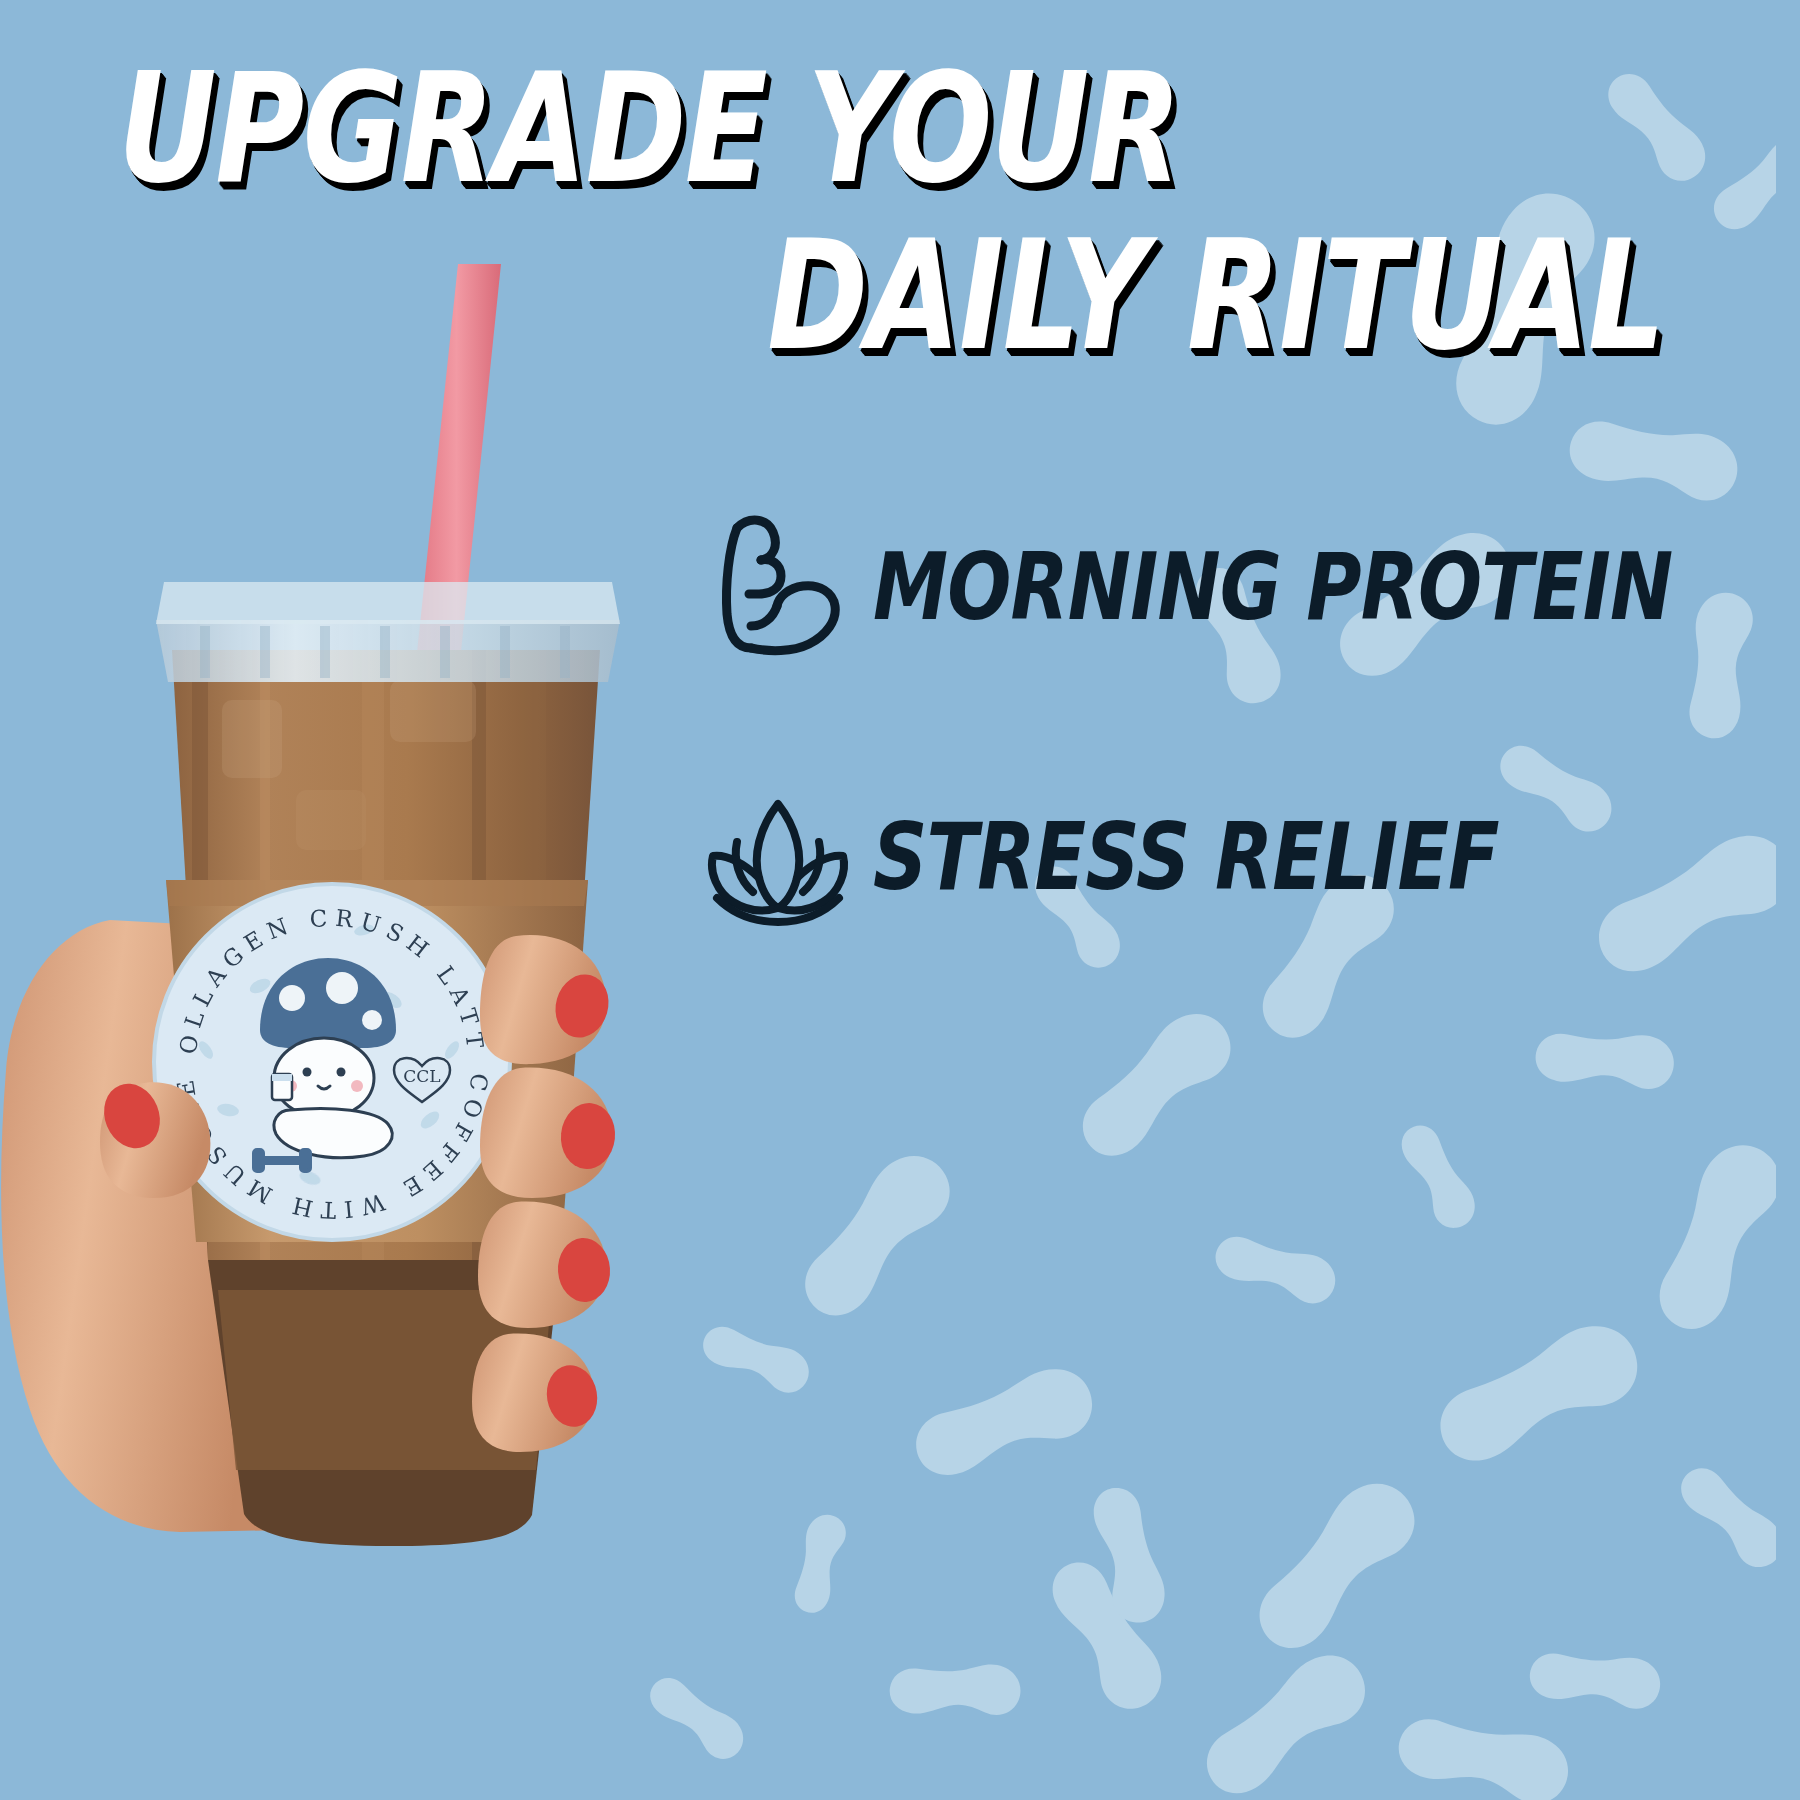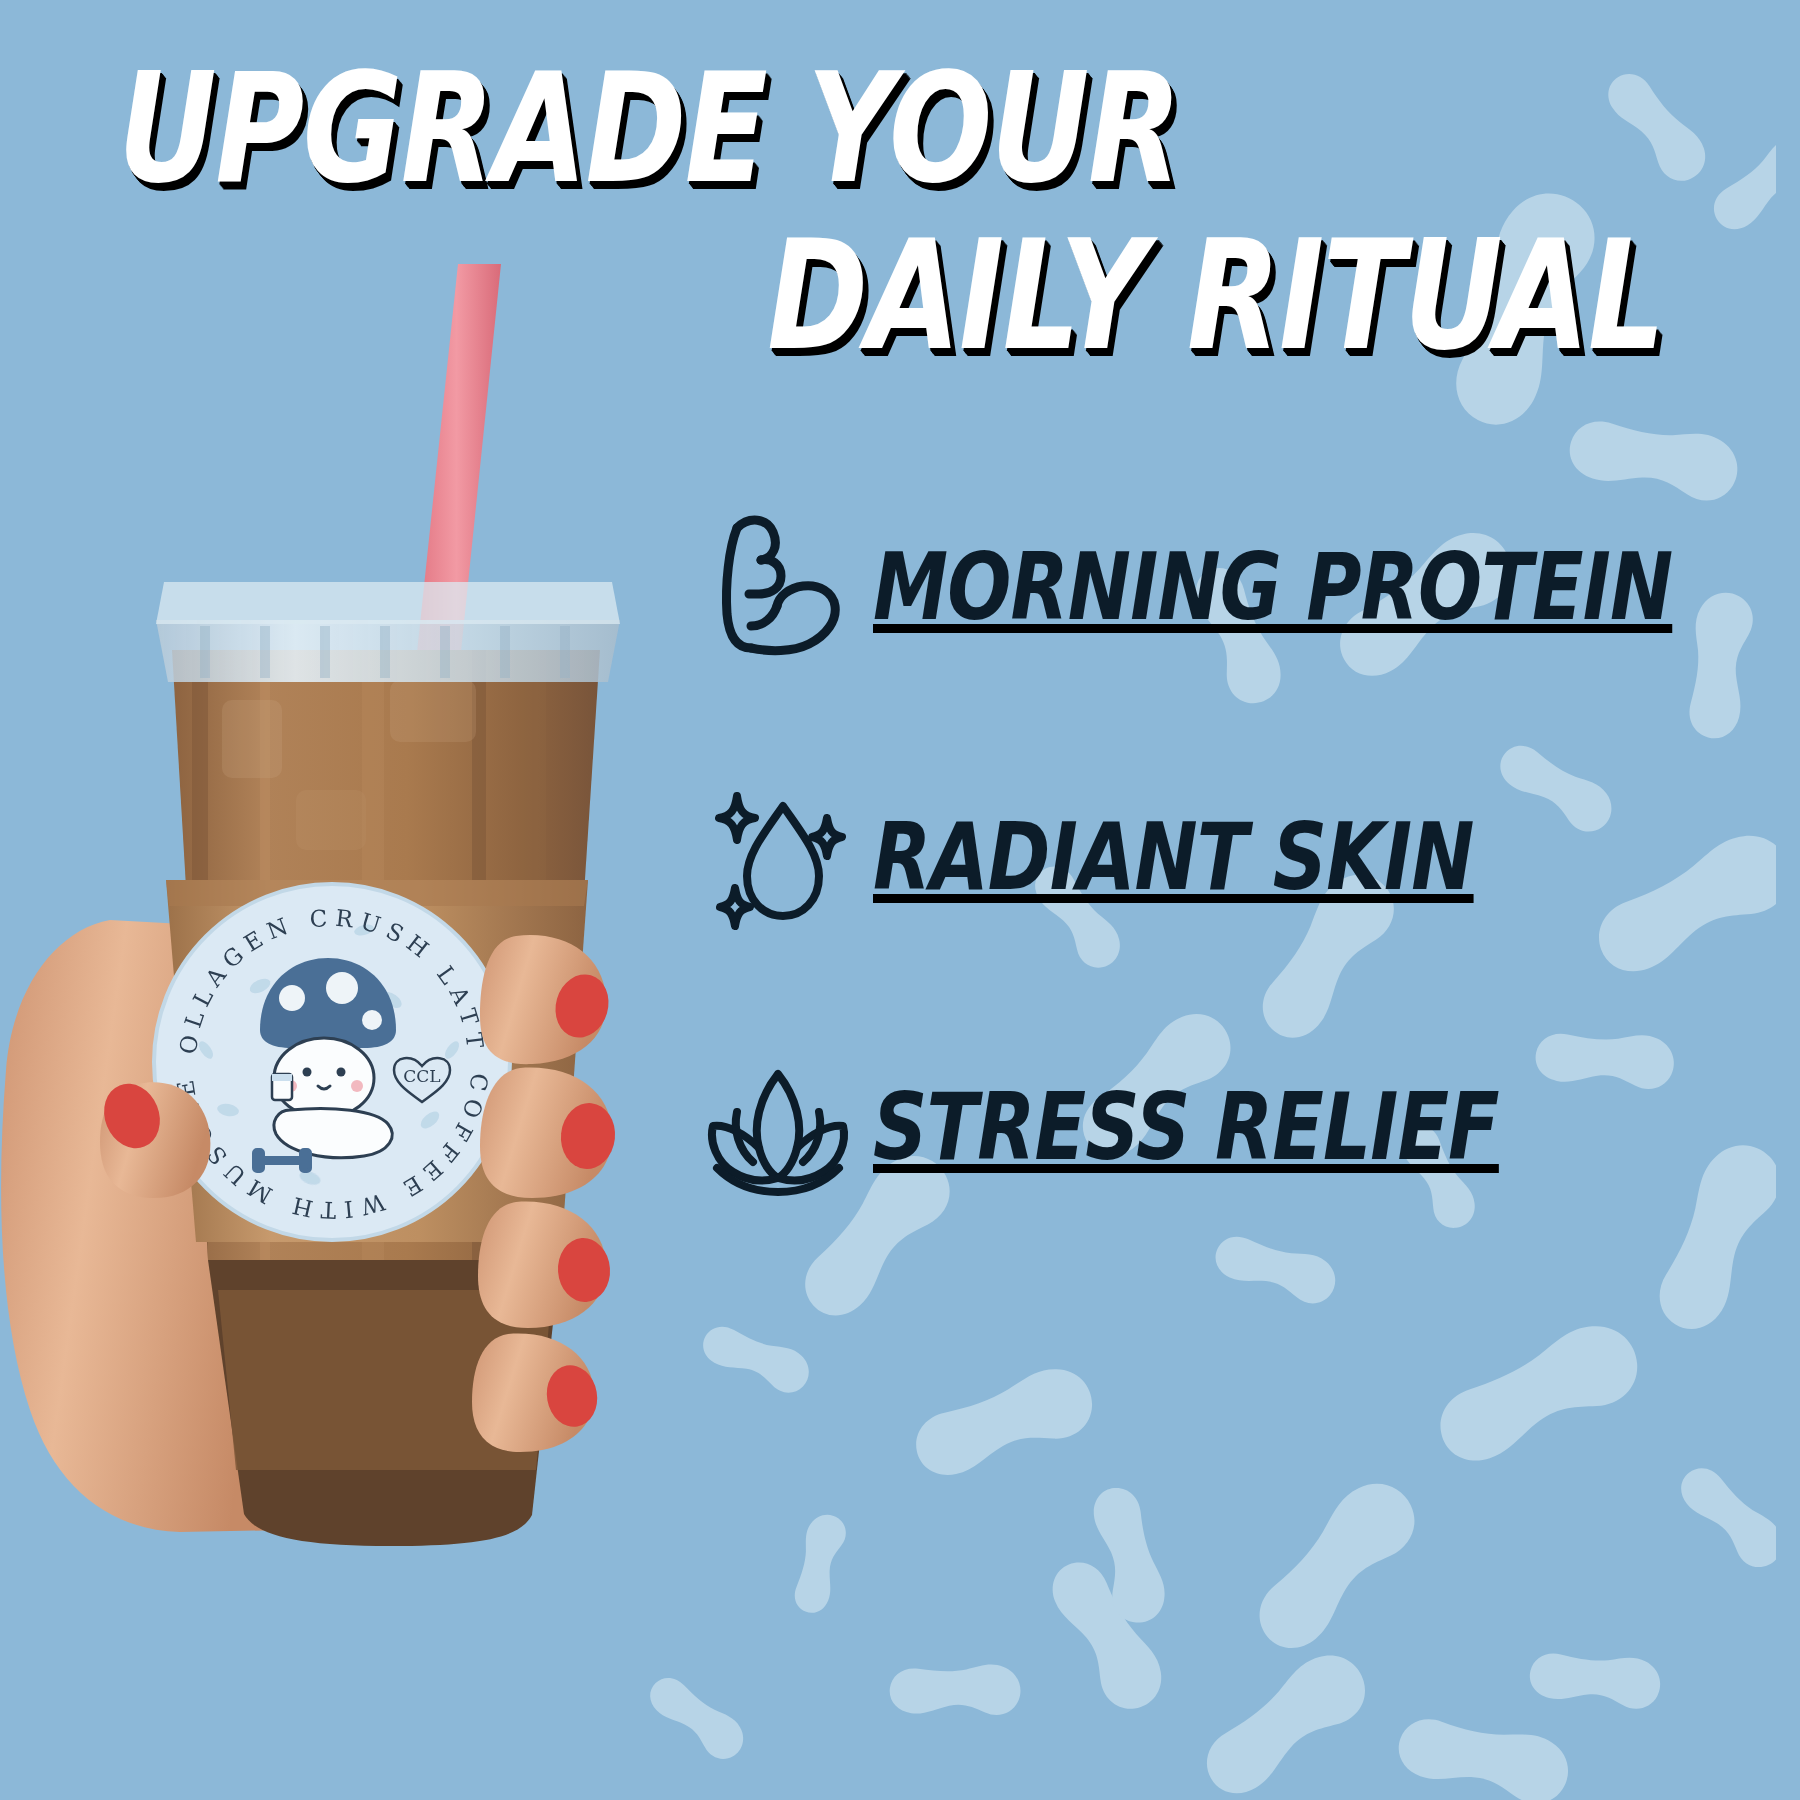--- a/index.html
+++ b/index.html
@@ -41,21 +41,21 @@
   .hl-2{font-size:152px;transform-origin:right center;margin-left:0;text-align:right;padding-right:120px;margin-top:24px;}
 
   
   .photo{
     position:absolute;left:-40px;top:230px;width:760px;height:1330px;z-index:30;
   }
   .photo svg{display:block;}
 
   
   .benefits{
-    position:absolute;left:690px;top:452px;width:1090px;z-index:35;text-decoration:underline;
+    position:absolute;left:690px;top:452px;width:1090px;z-index:35;
   }
   .brow{
     display:flex;align-items:center;height:270px;
   }
   .bicon{
     width:175px;height:175px;flex:0 0 175px;
     display:flex;align-items:center;justify-content:center;
   }
   .bicon svg{display:block;}
   .blabel{
@@ -314,35 +314,20 @@
           <path d="M68 58 C78 56 88 62 88 74 C88 86 78 92 66 92 L56 92"></path>
           <path d="M58 146 C76 150 100 150 116 142 C134 133 144 118 142 104
                    C140 90 126 82 110 84 C96 86 86 94 84 104"></path>
           <path d="M84 104 C80 116 70 124 58 124"></path>
         </svg>
       </span>
       <span class="blabel">MORNING PROTEIN</span>
     </div>
 
 
-    <div class="brow">
-      <span class="bicon">
-        <svg width="170" height="170" viewBox="0 0 170 170" fill="none" stroke="#0c1c29" stroke-width="8" stroke-linecap="round" stroke-linejoin="round">
-          <path d="M90 34 C108 60 126 82 126 104 C126 128 110 144 90 144
-                   C70 144 54 128 54 104 C54 82 72 60 90 34 Z"></path>
-          <path d="M44 24 C46 38 50 44 62 46 C50 48 46 54 44 68
-                   C42 54 38 48 26 46 C38 44 42 38 44 24 Z"></path>
-          <path d="M134 46 C136 58 139 63 149 65 C139 67 136 72 134 84
-                   C132 72 129 67 119 65 C129 63 132 58 134 46 Z"></path>
-          <path d="M42 116 C44 128 47 133 57 135 C47 137 44 142 42 154
-                   C40 142 37 137 27 135 C37 133 40 128 42 116 Z"></path>
-        </svg>
-      </span>
-      <span class="blabel">RADIANT SKIN</span>
-    </div>
 
     <div class="brow">
       <span class="bicon">
         <svg width="170" height="170" viewBox="0 0 170 170" fill="none" stroke="#0c1c29" stroke-width="8" stroke-linecap="round" stroke-linejoin="round">
           <path d="M85 32 C66 56 60 84 66 106 C70 122 78 132 85 136
                    C92 132 100 122 104 106 C110 84 104 56 85 32 Z"></path>
           <path d="M66 106 C52 92 34 82 20 84 C16 100 24 120 40 130
                    C56 140 72 140 85 136"></path>
           <path d="M104 106 C118 92 136 82 150 84 C154 100 146 120 130 130
                    C114 140 98 140 85 136"></path>

